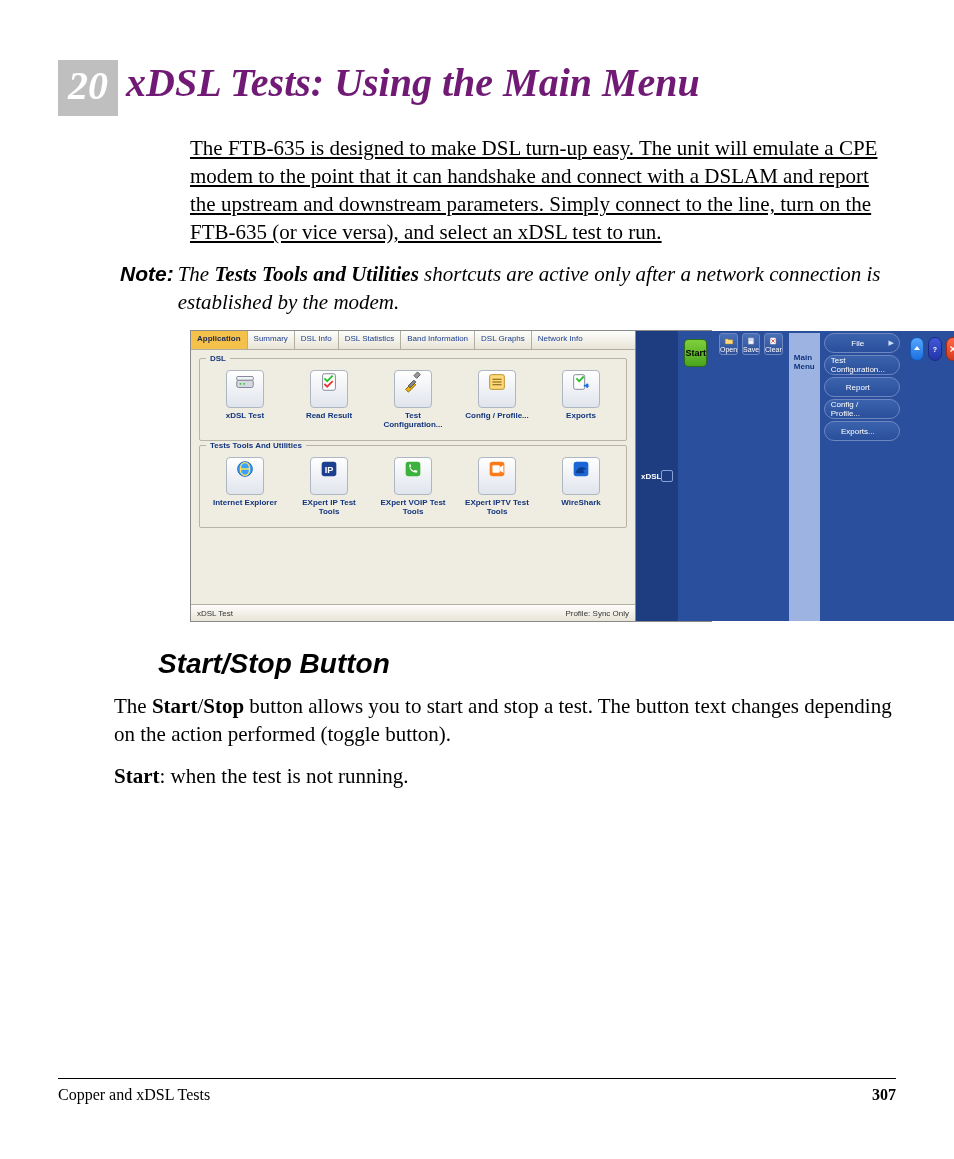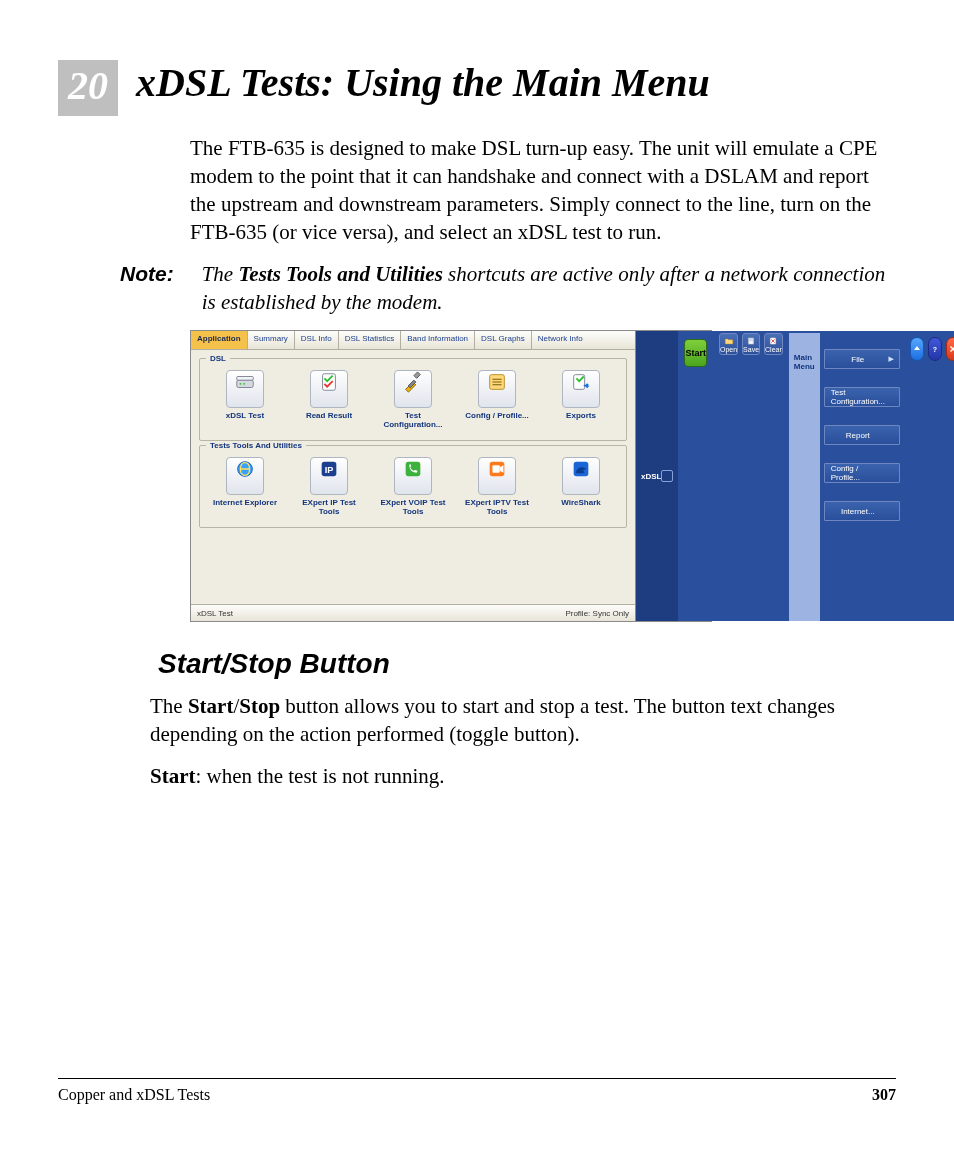--- a/index.html
+++ b/index.html
@@ -13,53 +13,54 @@
     color:#000;
     position:relative;
   }
   .page {
     position:absolute; inset:0;
     padding:60px 58px 0 58px;
     box-sizing:border-box;
   }
 
   
-  .chapter-head { display:flex; align-items:flex-start; gap:18px; }
+  .chapter-head { display:flex; align-items:flex-start; gap:8px; }
   .chapter-num {
     background:#bfbfbf; color:#fff;
     font:700 italic 40px/48px Georgia,"Times New Roman",serif;
     padding:2px 10px 6px;
   }
   .chapter-title {
     font:700 italic 40px/46px Georgia,"Times New Roman",serif;
-    color:#000000;
+    color:#701a75;
   }
 
   
   .body-col { margin-left:132px; margin-top:18px; }
   .body-col p {
     font:21px/28px Georgia,"Times New Roman",serif;
     margin:16px 0 14px;
+    text-decoration:underline;
   }
   .note-row { display:flex; margin:14px 0 10px 62px; }
   .note-label {
     font:700 italic 21px/28px "Segoe UI",Arial,sans-serif;
-    margin-right:28px; flex:0 0 auto;
+    margin-right:4px; flex:0 0 auto;
   }
   .note-body {
     font:italic 21px/28px Georgia,"Times New Roman",serif;
   }
   .note-body b { font-weight:700; }
 
   .subhead {
     font:700 italic 28px/32px "Segoe UI",Arial,sans-serif;
     margin:26px 0 12px 100px;
   }
 
-  .body-col2 { margin-left:92px; }
+  .body-col2 { margin-left:56px; }
   .body-col2 p { font:21px/28px Georgia,"Times New Roman",serif; margin:0 0 14px; }
   .body-col2 p b { font-weight:700; }
 
   
   .footer {
     position:absolute; left:58px; right:58px; bottom:54px;
     border-top:1px solid #000; padding-top:6px;
     display:flex; justify-content:space-between;
     font:16px/20px Georgia,"Times New Roman",serif;
   }
@@ -129,22 +130,22 @@
     background:linear-gradient(#496fb6,#2d4f9a);
     display:flex; flex-direction:column; align-items:center; justify-content:center;
     color:#fff; font-size:7px;
   }
   .toolbar3 .tbtn svg { width:10px; height:10px; margin-bottom:0px; }
   .section-hdr { background:#9db4e2; color:#13357e; font-weight:700;
     font-size:8px; padding:20px 5px; margin-top:2px; }
   .menu { padding:0 4px; }
   .menu .mitem {
     position:relative;
-    height:18px; margin:18px 0;
-    border:1px solid #6f87c1; border-radius:1px;
+    height:18px; margin:2px 0;
+    border:1px solid #6f87c1; border-radius:10px;
     background:linear-gradient(#3b63ad,#2a4f9c);
     color:#fff; display:flex; align-items:center; justify-content:center;
     font-size:8px; padding:0 14px 0 6px;
   }
   .menu .mitem.sub::after{
     content:"▶"; position:absolute; right:5px; font-size:7px; color:#cfe0ff;
   }
   .side-spacer { flex:1 1 auto; }
   .side-bottom { display:flex; gap:4px; padding:6px; }
   .side-bottom .rb {
@@ -342,21 +343,21 @@
         </div>
       </div>
 
       <div class="section-hdr">Main Menu</div>
 
       <div class="menu">
         <div class="mitem sub">File</div>
         <div class="mitem">Test Configuration...</div>
         <div class="mitem">Report</div>
         <div class="mitem">Config / Profile...</div>
-        <div class="mitem">Internet...</div>
+        <div class="mitem">Exports...</div>
       </div>
 
       <div class="side-spacer"></div>
 
       <div class="side-bottom">
         <div class="rb blue">
           <svg viewBox="0 0 24 24">
               <path d="M12 6l6 8H6z" fill="#fff"></path>
             </svg>
         </div>

